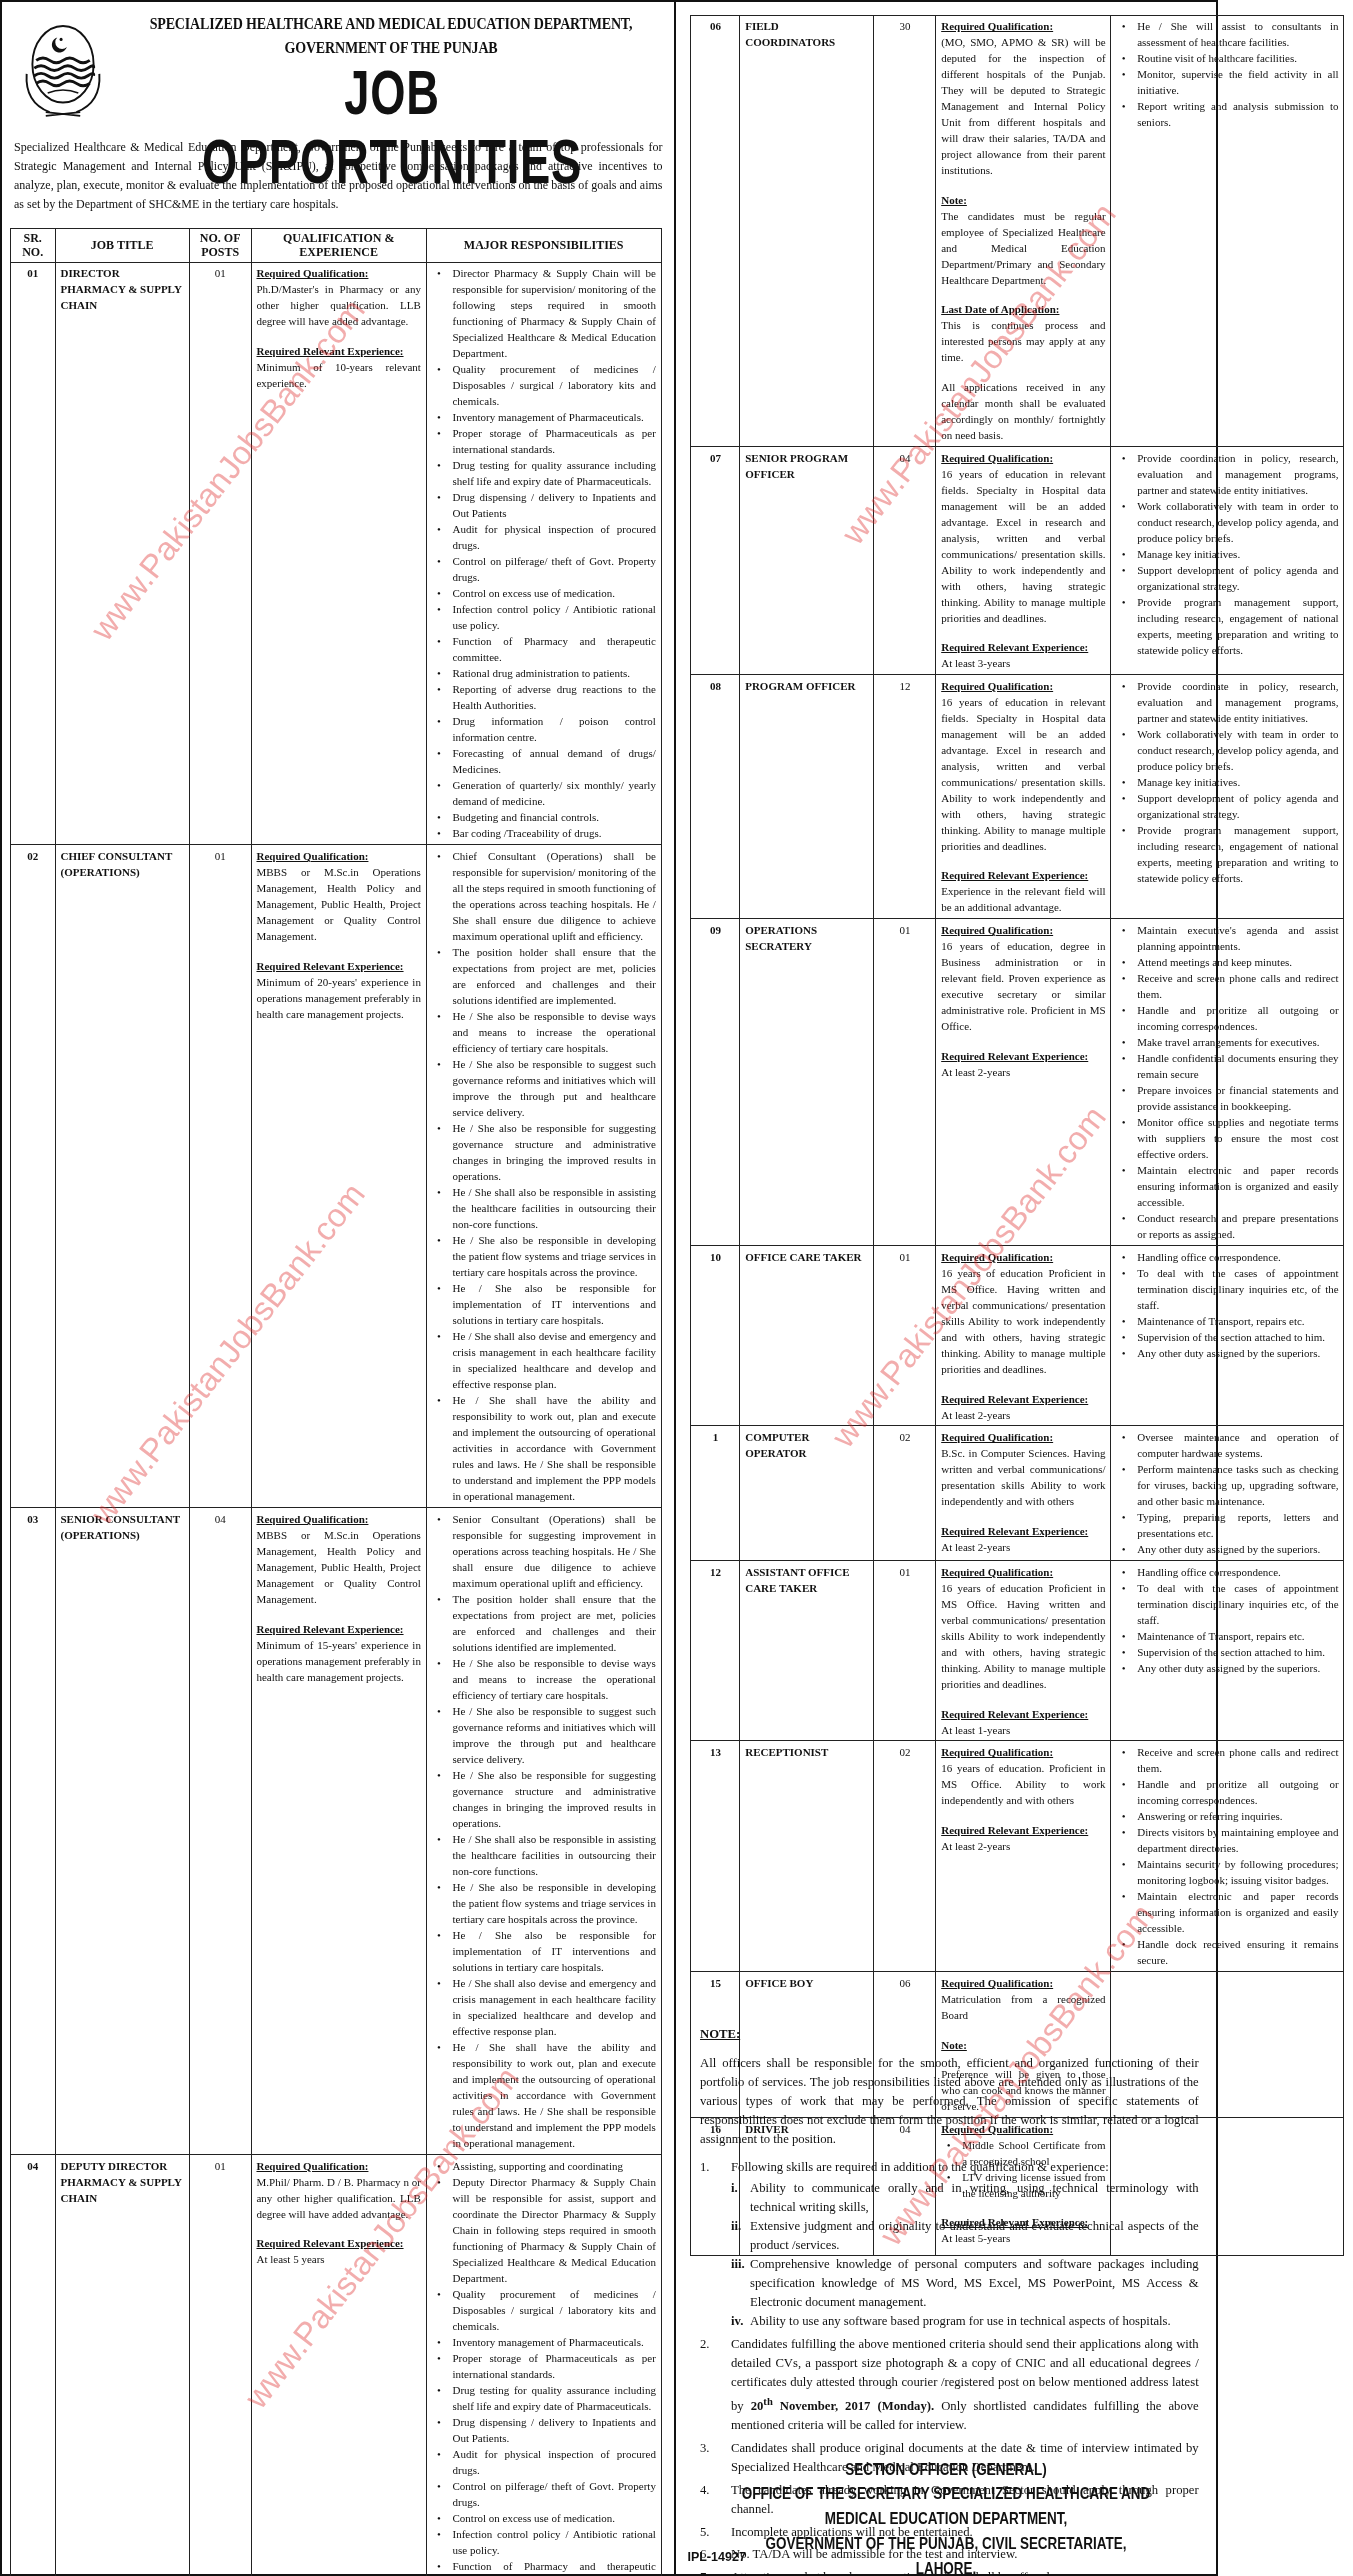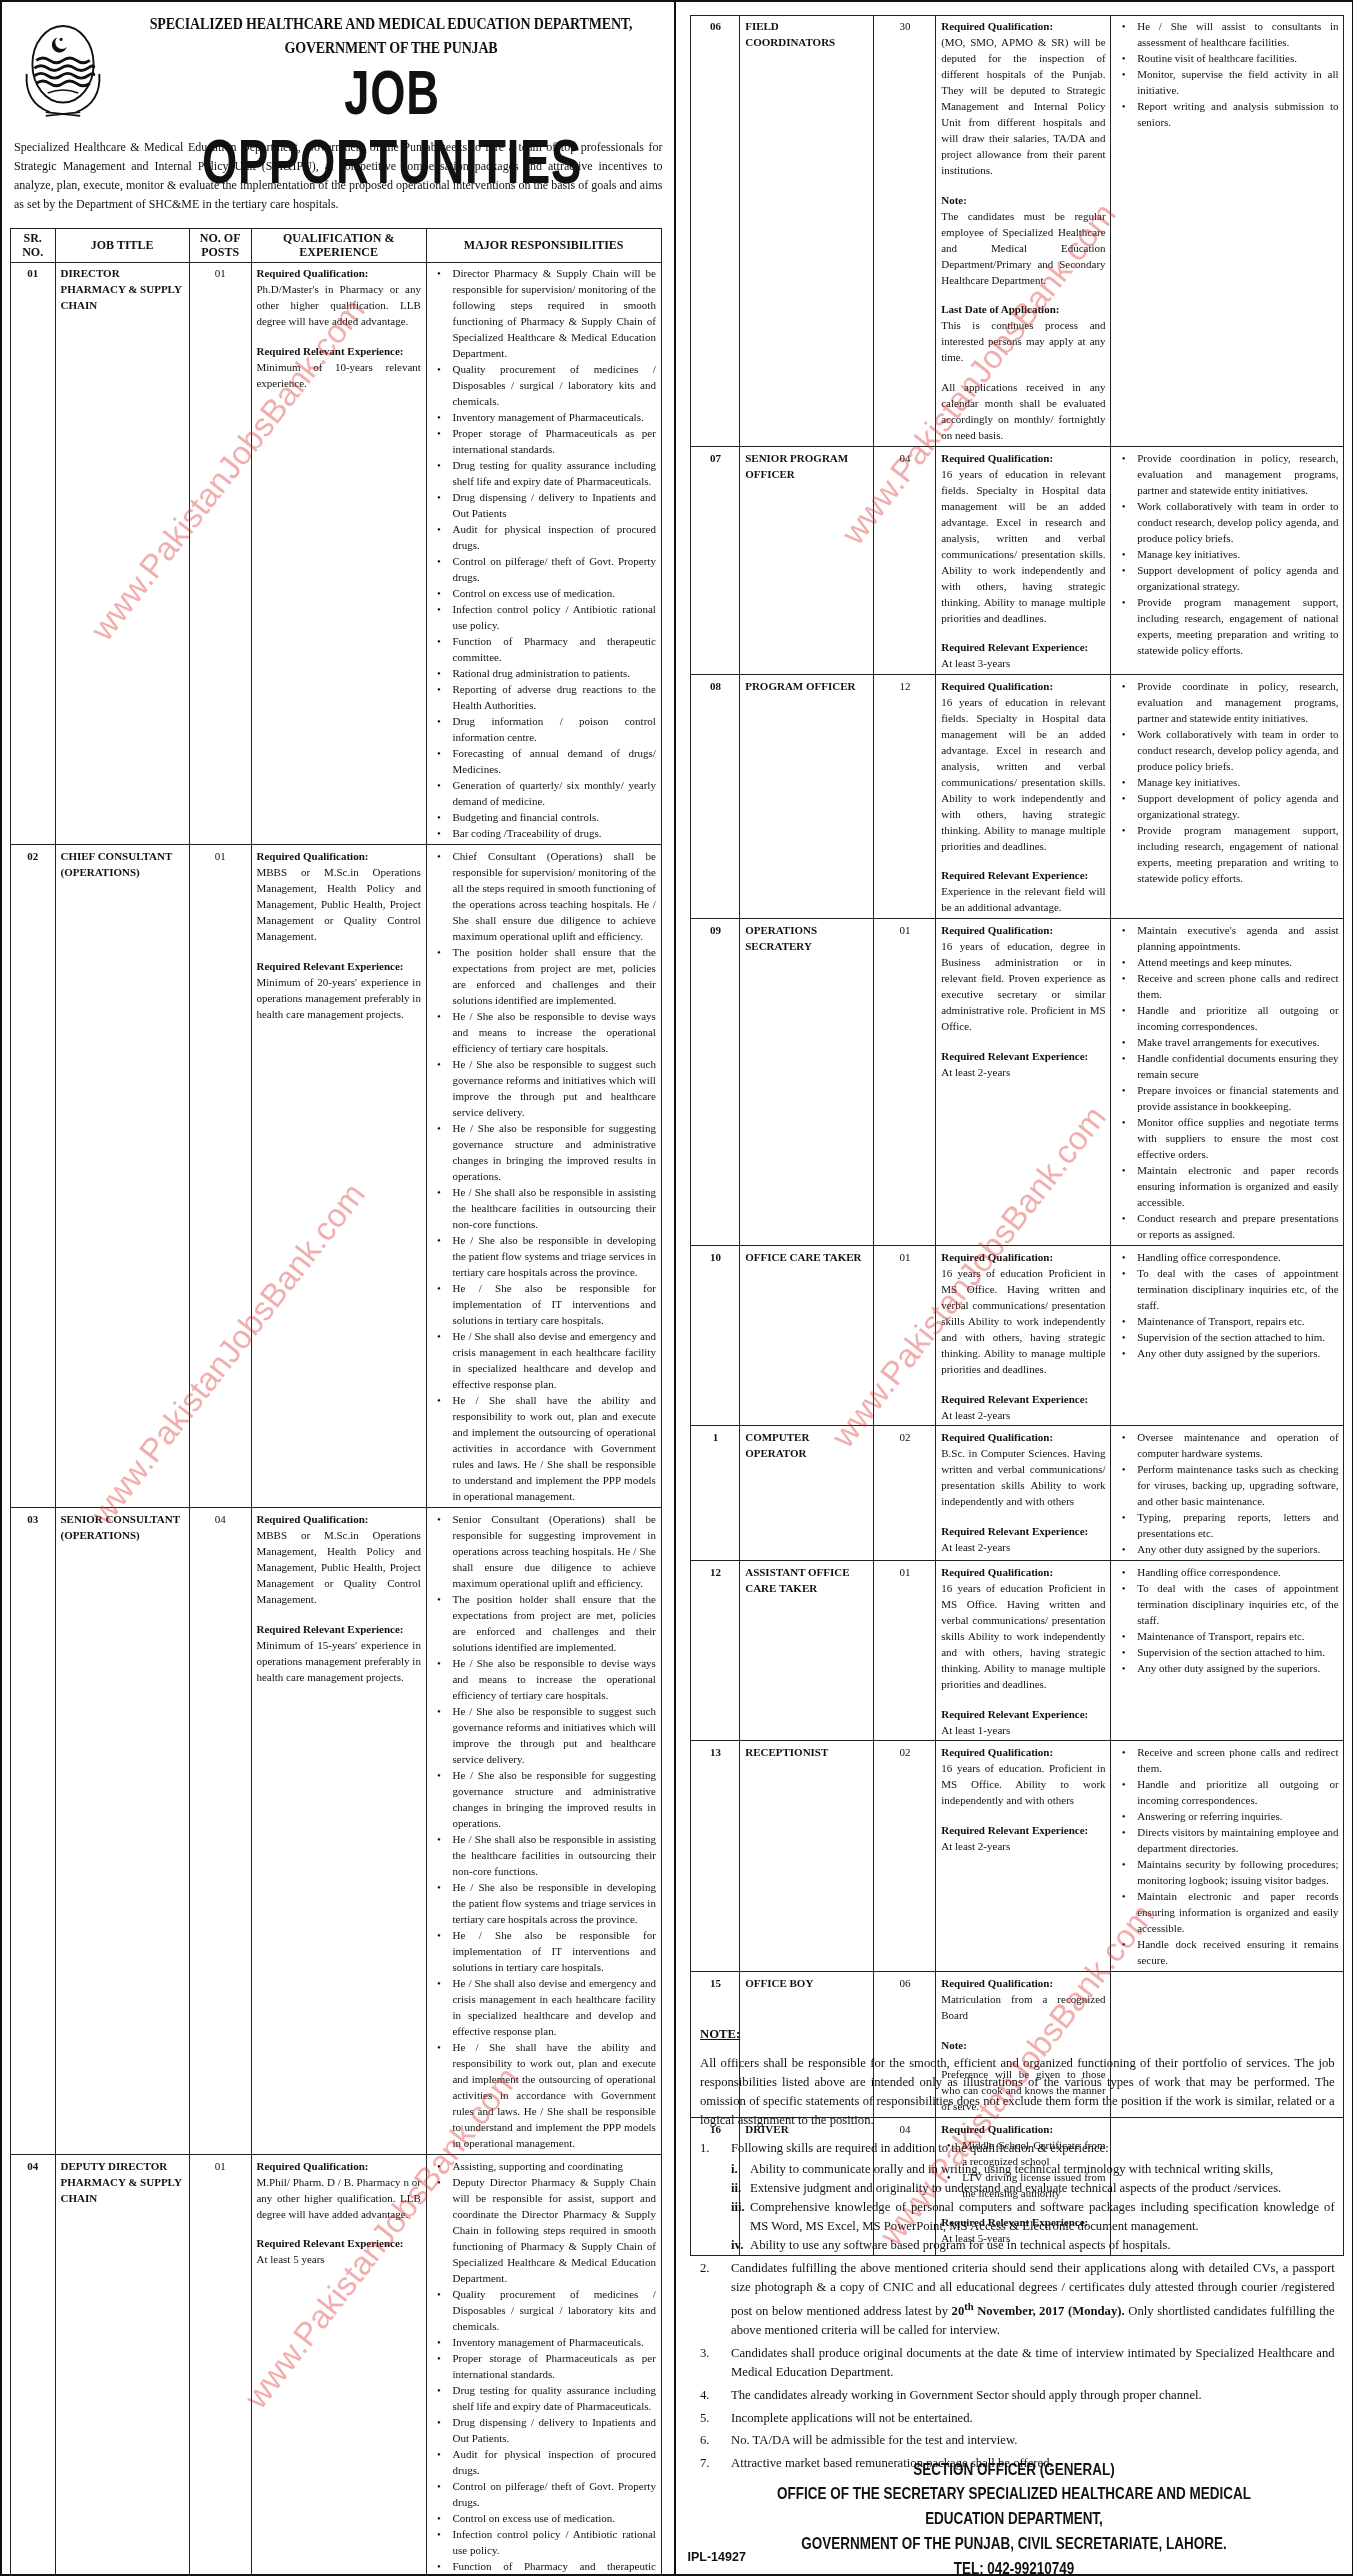--- a/index.html
+++ b/index.html
@@ -1,20 +1,20 @@
 <!DOCTYPE html>
 <html><head>
 <meta charset="utf-8">
 <style>
   html, body { margin:0; padding:0; background:#fff; }
   body { width:1354px; height:2576px; position:relative; overflow:hidden;
          font-family:"Liberation Serif", serif; color:#111; }
   .panel { position:absolute; border:2.9px solid #111; box-sizing:border-box; }
   #left { left:0; top:0; width:676px; height:2576px; }
-  #right { left:674px; top:0; width:680px; height:2576px; }
+  #right { left:674px; top:0; width:544px; height:2576px; }
 
   .logo { position:absolute; left:17.3px; top:13.5px; width:88px; height:108px; }
   .hdr-dept { position:absolute; left:106px; right:0; text-align:center; font-weight:bold;
               font-size:16.3px; letter-spacing:-0.2px; transform:scaleX(0.86); transform-origin:center; }
   .hdr-dept.l1 { top:11.5px; }
   .hdr-dept.l2 { top:36px; }
   .hdr-title { position:absolute; left:108px; right:0; top:56px; text-align:center;
                font-family:"Liberation Sans", sans-serif; font-weight:bold; font-size:63px;
                letter-spacing:1px; transform:scaleX(0.72); transform-origin:center; line-height:69px; }
   .intro { position:absolute; left:12px; right:11.5px; top:136px; font-size:12px; line-height:19px;
@@ -24,21 +24,21 @@
   #left table.jobs { left:7.7px; top:226px; width:651px; }
   #right table.jobs { left:14.4px; top:12.5px; width:653px; }
   table.jobs th, table.jobs td { border:1.4px solid #222; vertical-align:top; padding:2.9px 4.8px;
              font-size:11px; line-height:16px; }
   table.jobs th { font-weight:bold; text-align:center; vertical-align:middle; font-size:12px;
                   line-height:14.4px; padding:1.9px 2.9px; }
   td.sr { text-align:center; font-weight:bold; font-size:12px; }
   td.title { font-weight:bold; font-size:11.8px; }
   td.posts { text-align:center; font-size:12px; }
   td.qual { text-align:justify; }
-  .qh { font-weight:bold; display:block; }
+  .qh { font-weight:bold; text-decoration:underline; display:block; }
   .qgap { display:block; height:13.5px; }
   ul.resp { margin:0; padding:0 0 0 21px; list-style:none; }
   ul.resp li { position:relative; text-align:justify; }
   ul.resp li::before { content:"\2022"; position:absolute; left:-15.4px; top:0; }
 
   .watermark { position:absolute; color:rgba(220,40,40,0.38); font-family:"Liberation Sans", sans-serif;
                font-size:33px; font-weight:normal; transform:rotate(-52deg); transform-origin:left center;
                white-space:nowrap; pointer-events:none; }
 
   .note { position:absolute; left:24px; right:17.3px; top:2023px; font-size:12.7px; line-height:19px; }

